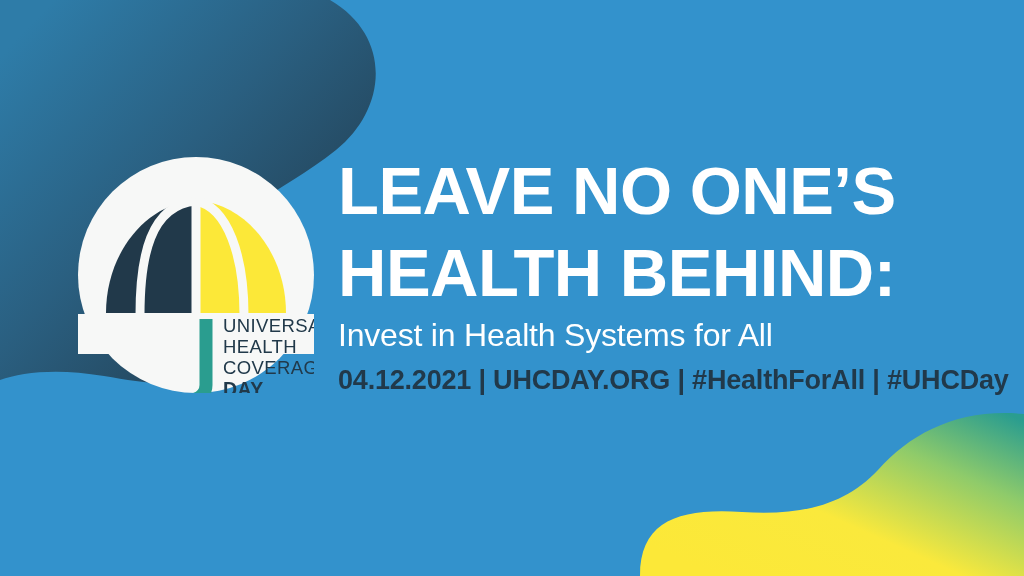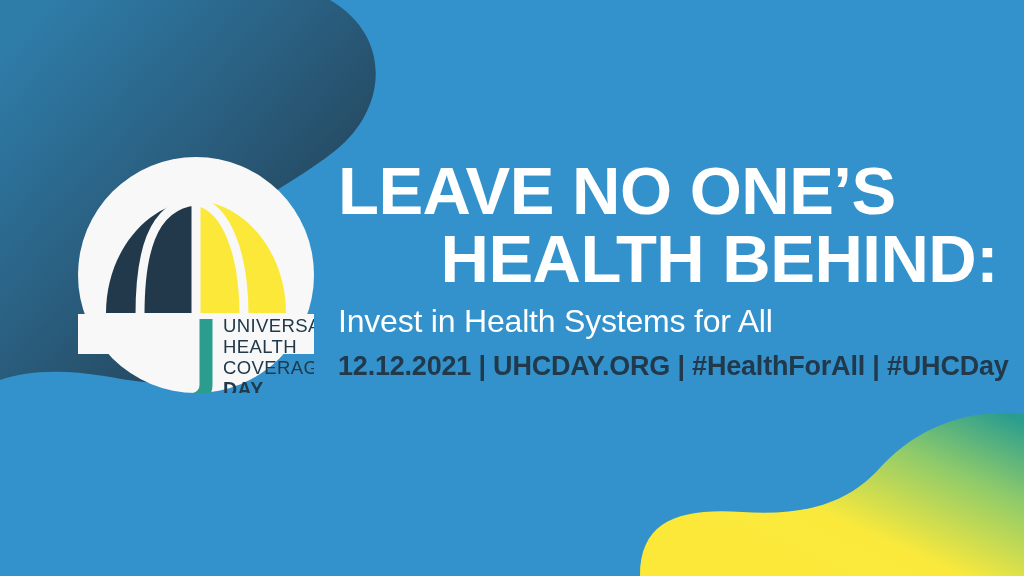--- a/index.html
+++ b/index.html
@@ -43,21 +43,21 @@
   }
   .headline {
     font-size: 67px;
     line-height: 0.98;
     font-weight: bold;
     color: #ffffff;
     letter-spacing: -0.5px;
     margin: 0;
     white-space: nowrap;
   }
-  .headline-2 { margin-top: 2px; text-align: right; }
+  .headline-2 { margin-top: 16px; }
   .subtitle {
     margin: 14px 0 0 0;
     font-size: 32px;
     line-height: 1.05;
     font-weight: 300;
     color: #ffffff;
     letter-spacing: -0.2px;
     white-space: nowrap;
   }
   .tagline {
@@ -148,16 +148,16 @@
         <text x="145" y="217" font-family="Liberation Sans, sans-serif" font-size="18.5" letter-spacing="0.4">COVERAGE</text>
         <text x="145" y="239" font-family="Liberation Sans, sans-serif" font-size="19.5" font-weight="bold" letter-spacing="0.4">DAY</text>
       </g>
     </svg>
   </div>
 
   <div id="text-block">
     <div class="headline">LEAVE NO ONE’S</div>
     <div class="headline headline-2">HEALTH BEHIND:</div>
     <div class="subtitle">Invest in Health Systems for All</div>
-    <div class="tagline">12.12.2021 | UHCDAY.ORG | #HealthForAll | #UHCDay</div>
+    <div class="tagline">04.12.2021 | UHCDAY.ORG | #HealthForAll | #UHCDay</div>
   </div>
 
 </div>
 
 </body></html>

